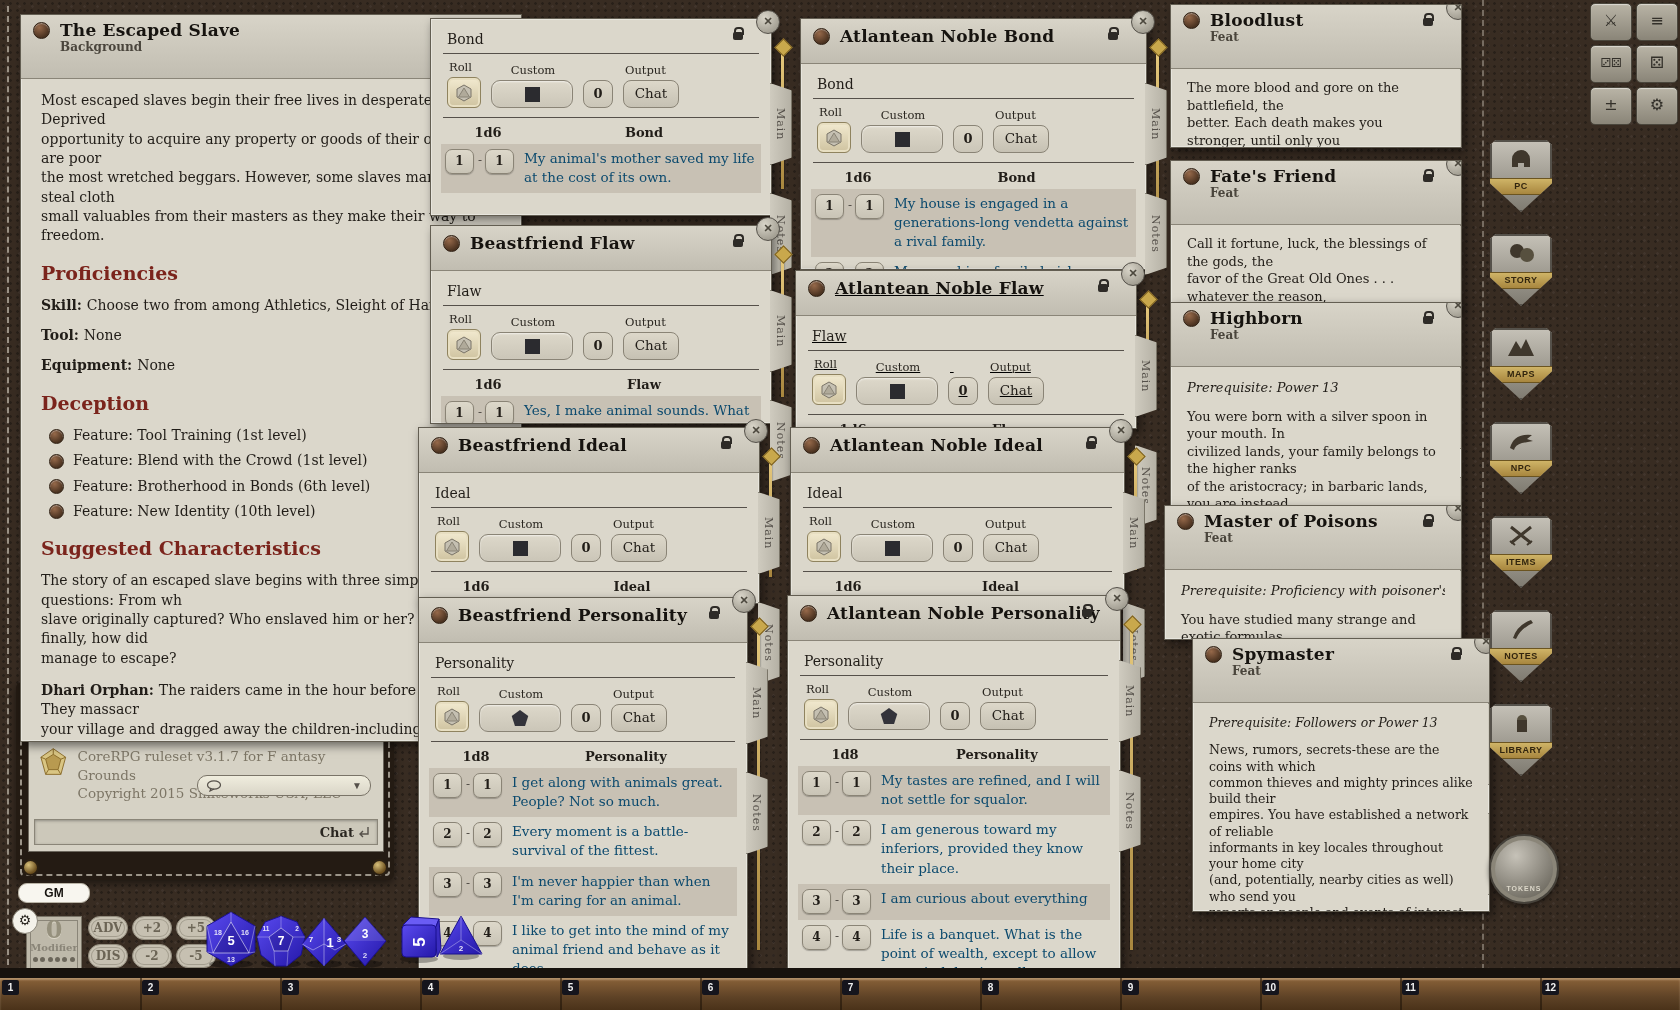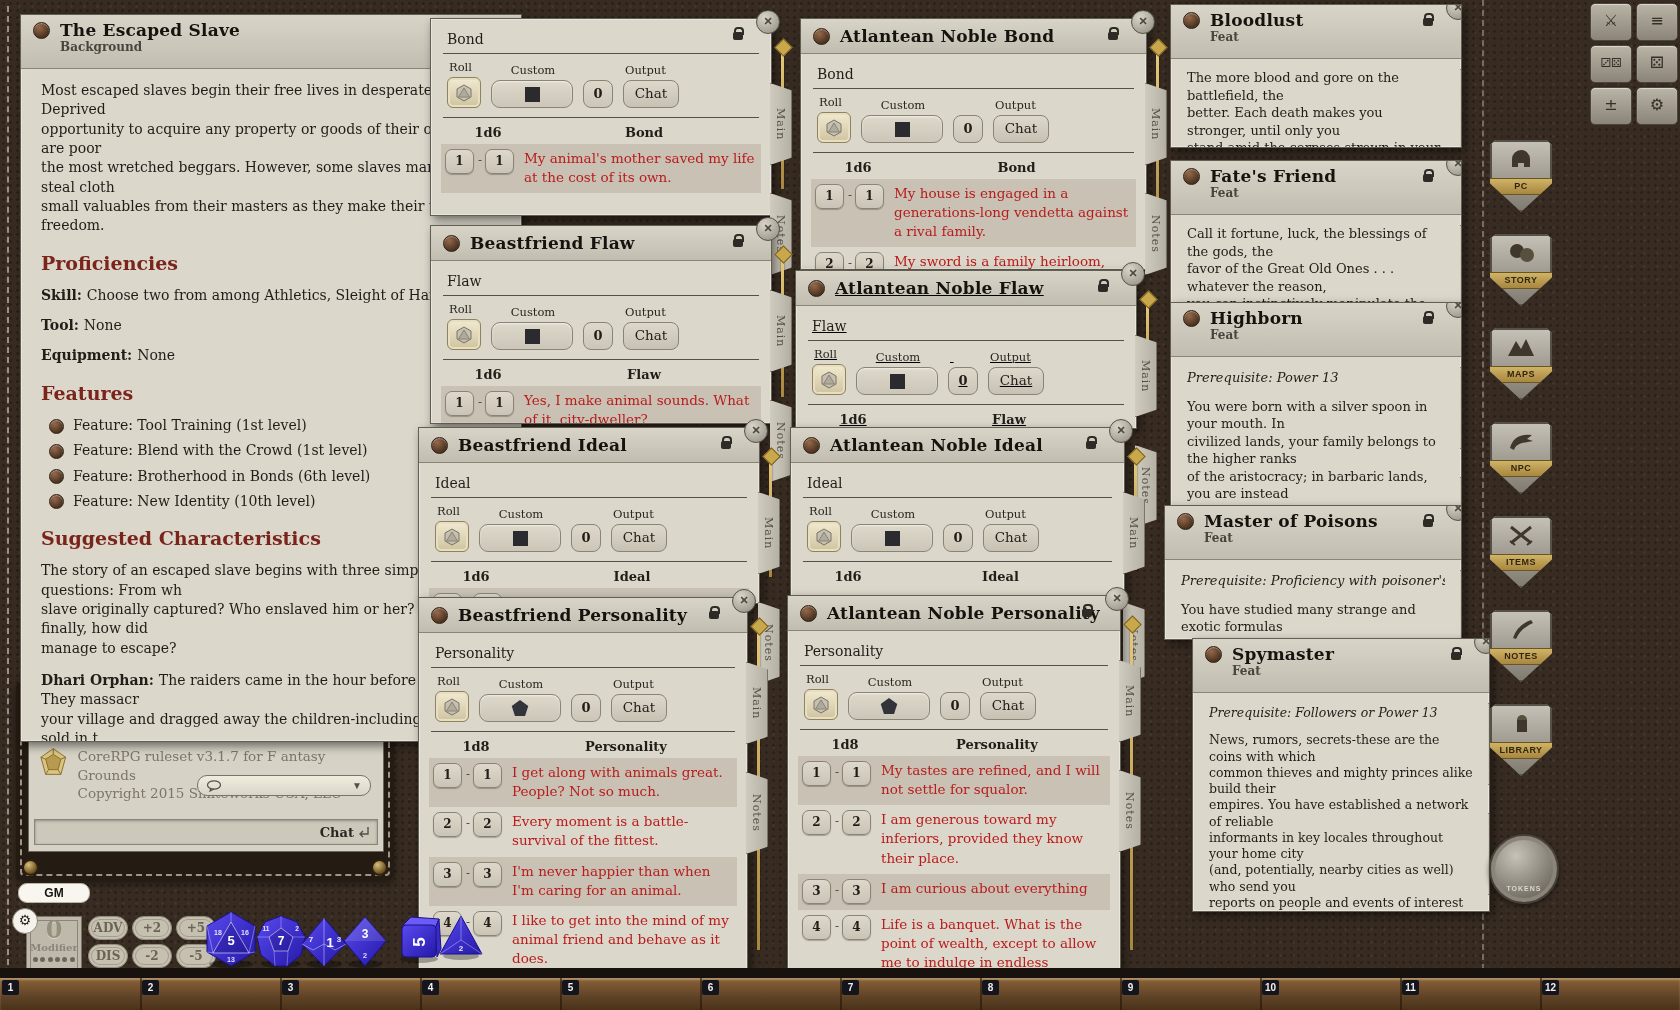--- a/index.html
+++ b/index.html
@@ -9,21 +9,21 @@
     background-image:radial-gradient(rgba(0,0,0,.28) 1px,transparent 1.6px),
                      radial-gradient(rgba(255,255,255,.045) 1px,transparent 1.6px);
     background-size:7px 7px,13px 13px;}
   
   #left-stitch{position:absolute;left:7px;top:6px;bottom:45px;width:0;border-left:2px dashed rgba(235,230,215,.55);}
   #right-stitch{position:absolute;left:1482px;top:0;bottom:30px;width:0;border-left:2px dashed rgba(235,230,215,.35);}
 
   
   .window{position:absolute;background:#dbd7cb;border:1px solid #635e52;
     box-shadow:3px 4px 9px rgba(0,0,0,.5), inset 0 0 0 1px rgba(255,255,255,.35);}
-  .titlebar{position:relative;display:flex;align-items:center;gap:10px;padding:0 30px 0 12px;
+  .titlebar{position:relative;display:flex;align-items:center;gap:10px;padding:0 30px 10px 12px;
     background:linear-gradient(#d8d4c8,#c1bdb1);border-bottom:1px solid #8a8578;}
   .titlebar.two{height:47px;align-items:flex-start;padding-top:6px;}
   .titlebar.one-line{height:34px;}
   .win-title{font-weight:bold;font-size:17px;color:#16130f;letter-spacing:.2px;white-space:nowrap;}
   .t-stack{display:flex;flex-direction:column;line-height:1.15;}
   .win-sub{font-weight:bold;font-size:12px;color:#4a453c;}
   .stud{flex:0 0 15px;width:15px;height:15px;border-radius:50%;margin-top:1px;
     background:radial-gradient(circle at 35% 30%,#96694a,#4a3220 72%);
     border:1px solid #2e1f12;box-shadow:inset 0 1px 1px rgba(255,255,255,.4);}
   .win-x{position:absolute;right:-9px;top:-9px;width:22px;height:22px;border-radius:50%;
@@ -78,21 +78,21 @@
   .table-head{display:grid;grid-template-columns:86px 1fr;padding:7px 0 4px;}
   .th-die{font-weight:bold;font-size:13px;color:#211d18;text-align:center;}
   .th-col{font-weight:bold;font-size:13px;color:#211d18;text-align:center;}
   .trow{display:grid;grid-template-columns:30px 10px 30px 1fr;align-items:flex-start;
     gap:0;padding:5px 4px 6px;margin:0 -4px;}
   .trow.alt{background:rgba(130,120,100,.22);}
   .chip{width:27px;height:23px;border-radius:7px;border:1px solid #8a8476;cursor:pointer;
     background:linear-gradient(#ddd8ca,#c9c4b6);text-align:center;
     font:bold 12px/22px "DejaVu Serif",serif;color:#211d18;box-shadow:0 1px 1px rgba(0,0,0,.25);}
   .dash{text-align:center;color:#55504a;font-size:12px;line-height:23px;}
-  .ttext{font-size:13.5px;line-height:1.42;color:#b91c1c;padding-left:9px;}
+  .ttext{font-size:13.5px;line-height:1.42;color:#0c4a6e;padding-left:9px;}
 
   
   .feat-content{padding:10px 16px 0;font-size:13px;line-height:1.35;color:#211d18;}
   .feat-prereq{font-style:italic;margin:2px 0 11px;white-space:nowrap;overflow:hidden;}
   .feat-body{white-space:pre-line;margin:0 0 10px;}
   .sp .feat-content{font-size:12.5px;line-height:1.3;}
 
   
   #chat-frame{position:absolute;left:16px;top:682px;width:378px;height:198px;z-index:4;
     background:#241b13;border-radius:6px;box-shadow:0 3px 8px rgba(0,0,0,.5);}
@@ -229,21 +229,21 @@
       <p>Most escaped slaves begin their free lives in desperate poverty. Deprived
 opportunity to acquire any property or goods of their own, they are poor
 the most wretched beggars. However, some slaves manage to steal cloth
 small valuables from their masters as they make their way to freedom.</p>
       <div class="doc-h">Proficiencies</div>
       <div id="prof-list">
           <div class="prof-line"><b>Skill: </b><span>Choose two from among Athletics, Sleight of Hand, Stealth, Deception</span></div>
           <div class="prof-line"><b>Tool: </b><span>None</span></div>
           <div class="prof-line"><b>Equipment: </b><span>None</span></div>
         </div>
-      <div class="doc-h">Features</div>
+      <div class="doc-h">Deception</div>
       <div id="feature-list">
           <div class="feat-li">
             <span class="stud"></span>
             <span>Feature: Tool Training (1st level)</span>
           </div>
           <div class="feat-li">
             <span class="stud"></span>
             <span>Feature: Blend with the Crowd (1st level)</span>
           </div>
           <div class="feat-li">

